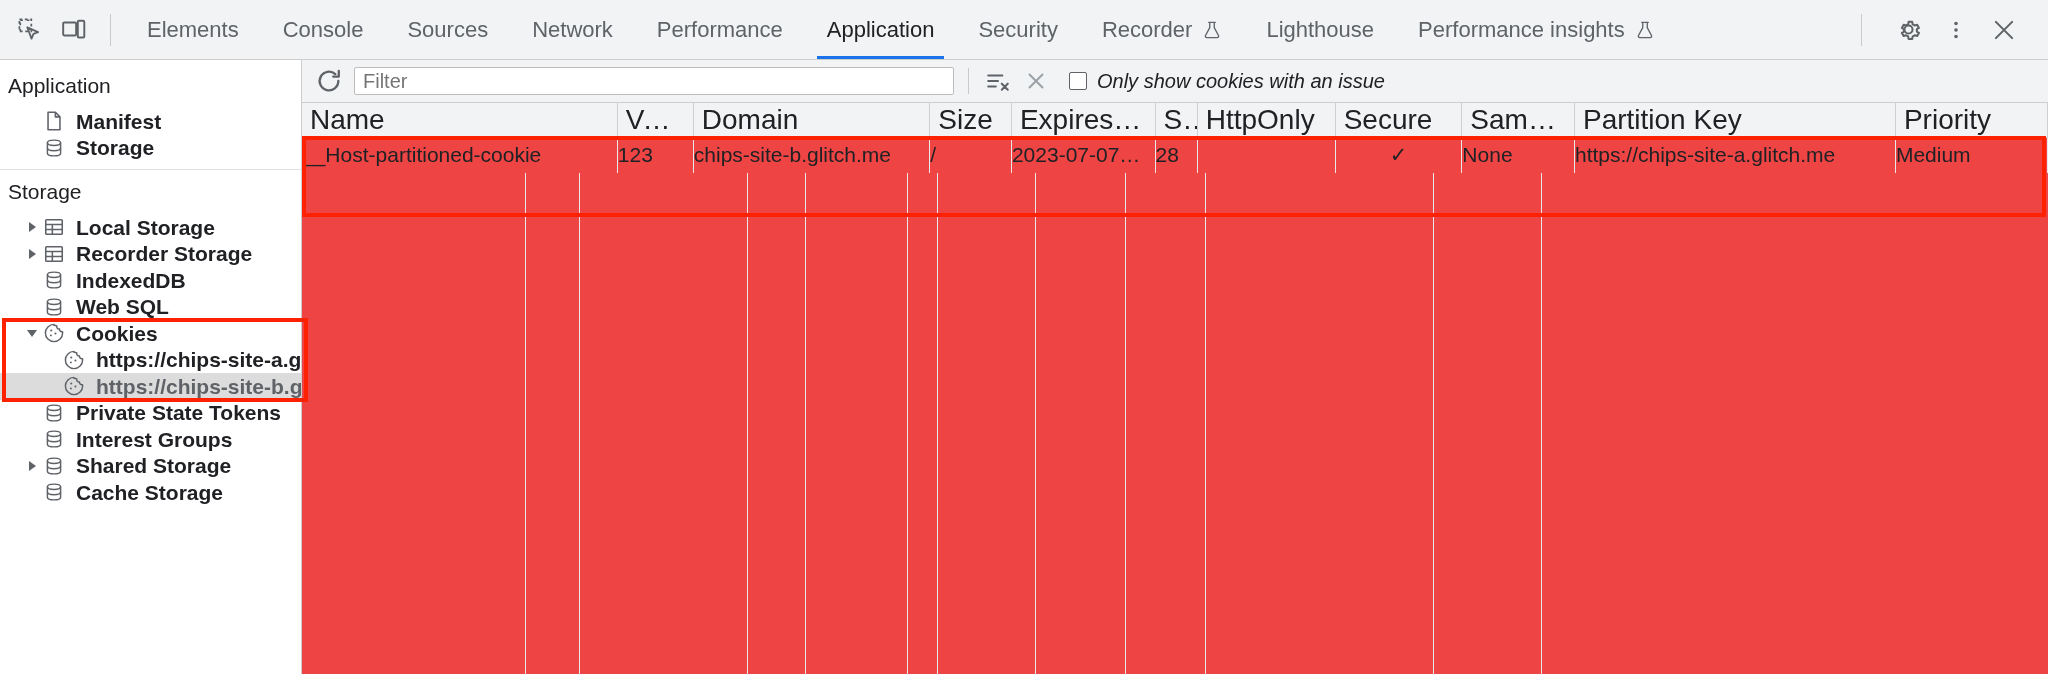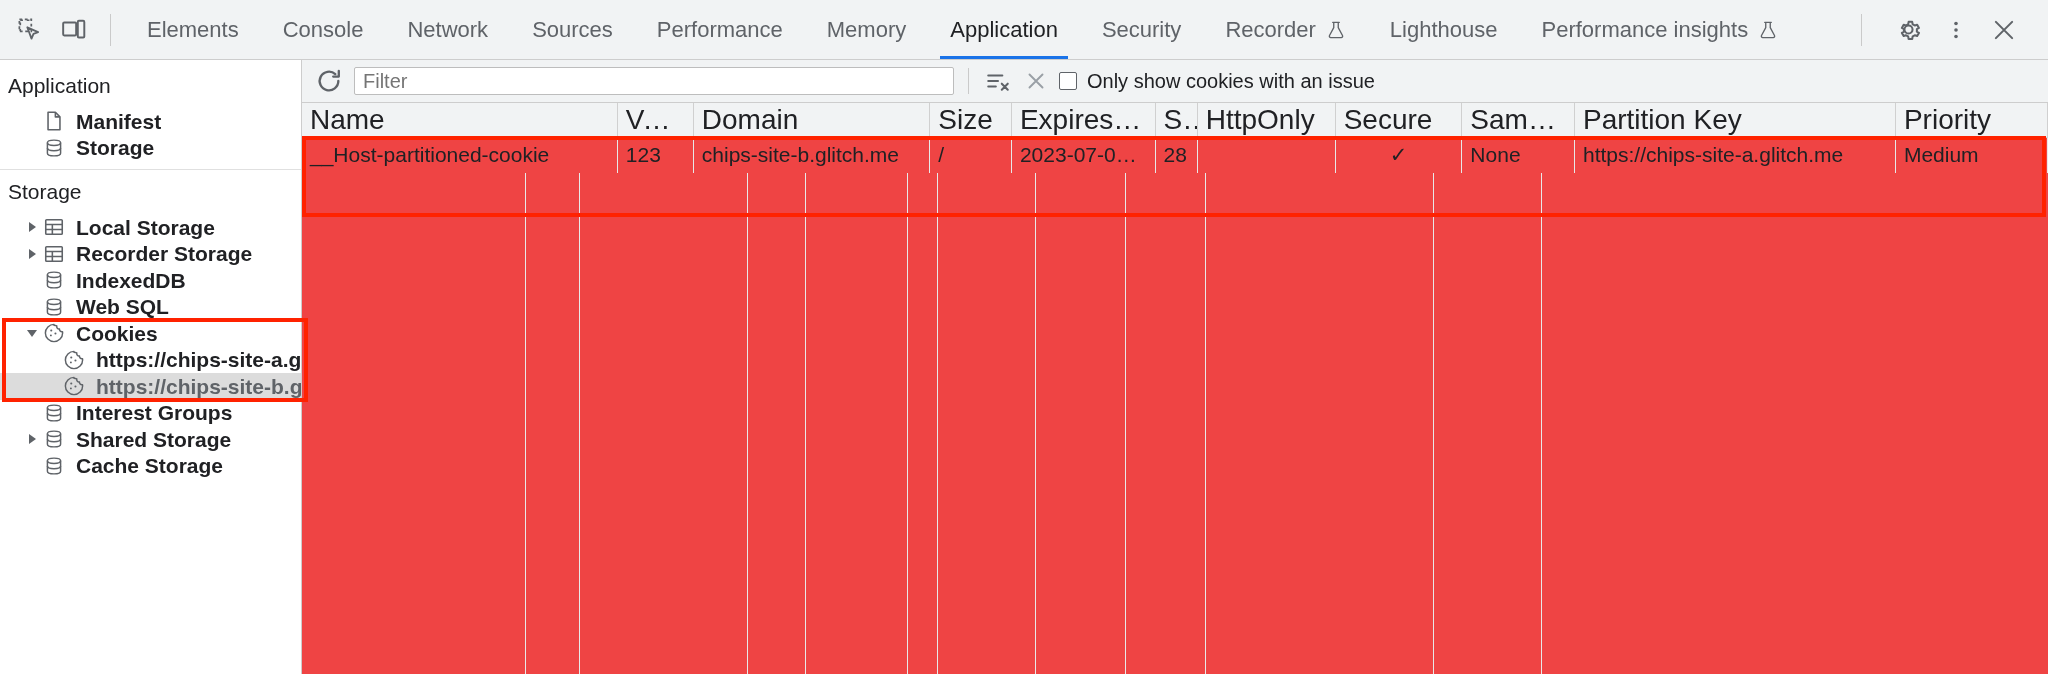--- a/index.html
+++ b/index.html
@@ -192,23 +192,25 @@
     flex: 0 0 auto;
   }
   .icon-btn {
     width: 30px; height: 30px;
     display: flex; align-items: center; justify-content: center;
     flex: 0 0 auto;
   }
   .chk-wrap {
     display: flex; align-items: center;
     gap: 10px;
+    margin-left: 10px;
     font-size: 20px;
     color: #202124;
     white-space: nowrap;
+    font-style: italic;
   }
   .chk-box {
     width: 18px; height: 18px;
     border: 1.5px solid #5f6368;
     border-radius: 2px;
     background: #fff;
     flex: 0 0 auto;
   }
 
   
@@ -232,21 +234,21 @@
     padding: 0 8px;
     border-right: 1px solid #d0d0d0;
     border-bottom: 1px solid #d0d0d0;
     white-space: nowrap;
     overflow: hidden;
     text-overflow: ellipsis;
     font-size: 28px;
   }
   table.grid td {
     height: 36px;
-    padding: 0 8px;
+    padding: 0 0;
     border-right: 1px solid #e8e8e8;
     color: #202124;
     white-space: nowrap;
     overflow: hidden;
     text-overflow: ellipsis;
     vertical-align: middle;
   }
   table.grid td.center { text-align: center; }
   .filler {
     position: absolute;
@@ -295,30 +297,27 @@
     <div class="tab-divider"></div>
 
     <div class="tabs" id="tabs-host">
         <div class="tab">
           <span>Elements</span>
         </div>
         <div class="tab">
           <span>Console</span>
         </div>
         <div class="tab">
+          <span>Sources</span>
+        </div>
+        <div class="tab">
           <span>Network</span>
         </div>
         <div class="tab">
-          <span>Sources</span>
-        </div>
-        <div class="tab">
           <span>Performance</span>
-        </div>
-        <div class="tab">
-          <span>Memory</span>
         </div>
         <div class="tab selected">
           <span>Application</span>
         </div>
         <div class="tab">
           <span>Security</span>
         </div>
         <div class="tab">
           <span>Recorder</span>
           <span class="flask">
@@ -482,20 +481,33 @@
             <span class="twisty empty"></span>
             <span class="ticon">
               <svg width="22" height="22" viewBox="0 0 24 24">
                 <path d="M12 2.6a9.4 9.4 0 1 0 9.4 9.4c0-.5-.05-1-.13-1.5a2.6 2.6 0 0 1-3.3-2.9 2.6 2.6 0 0 1-2.9-3.3c-1-.4-2-.65-3.07-.7z" fill="none" stroke="#5f6368" stroke-width="1.6" stroke-linejoin="round"></path>
                 <circle cx="9" cy="9.3" r="1.15" fill="#5f6368"></circle>
                 <circle cx="13.6" cy="12.6" r="1.15" fill="#5f6368"></circle>
                 <circle cx="8.6" cy="14.6" r="1.05" fill="#5f6368"></circle>
               </svg>
             </span>
             <span class="tlabel">https://chips-site-b.glitch.me</span>
+          </div>
+          <div class="tree-item indent1">
+            <span class="twisty empty"></span>
+            <span class="ticon">
+              <svg width="22" height="22" viewBox="0 0 24 24">
+                <g fill="none" stroke="#5f6368" stroke-width="1.6">
+                  <ellipse cx="12" cy="6.3" rx="7.2" ry="2.9"></ellipse>
+                  <path d="M4.8 6.3v11.4c0 1.6 3.2 2.9 7.2 2.9s7.2-1.3 7.2-2.9V6.3"></path>
+                  <path d="M4.8 12c0 1.6 3.2 2.9 7.2 2.9s7.2-1.3 7.2-2.9"></path>
+                </g>
+              </svg>
+            </span>
+            <span class="tlabel">Private State Tokens</span>
           </div>
           <div class="tree-item indent1">
             <span class="twisty empty"></span>
             <span class="ticon">
               <svg width="22" height="22" viewBox="0 0 24 24">
                 <g fill="none" stroke="#5f6368" stroke-width="1.6">
                   <ellipse cx="12" cy="6.3" rx="7.2" ry="2.9"></ellipse>
                   <path d="M4.8 6.3v11.4c0 1.6 3.2 2.9 7.2 2.9s7.2-1.3 7.2-2.9V6.3"></path>
                   <path d="M4.8 12c0 1.6 3.2 2.9 7.2 2.9s7.2-1.3 7.2-2.9"></path>
                 </g>

